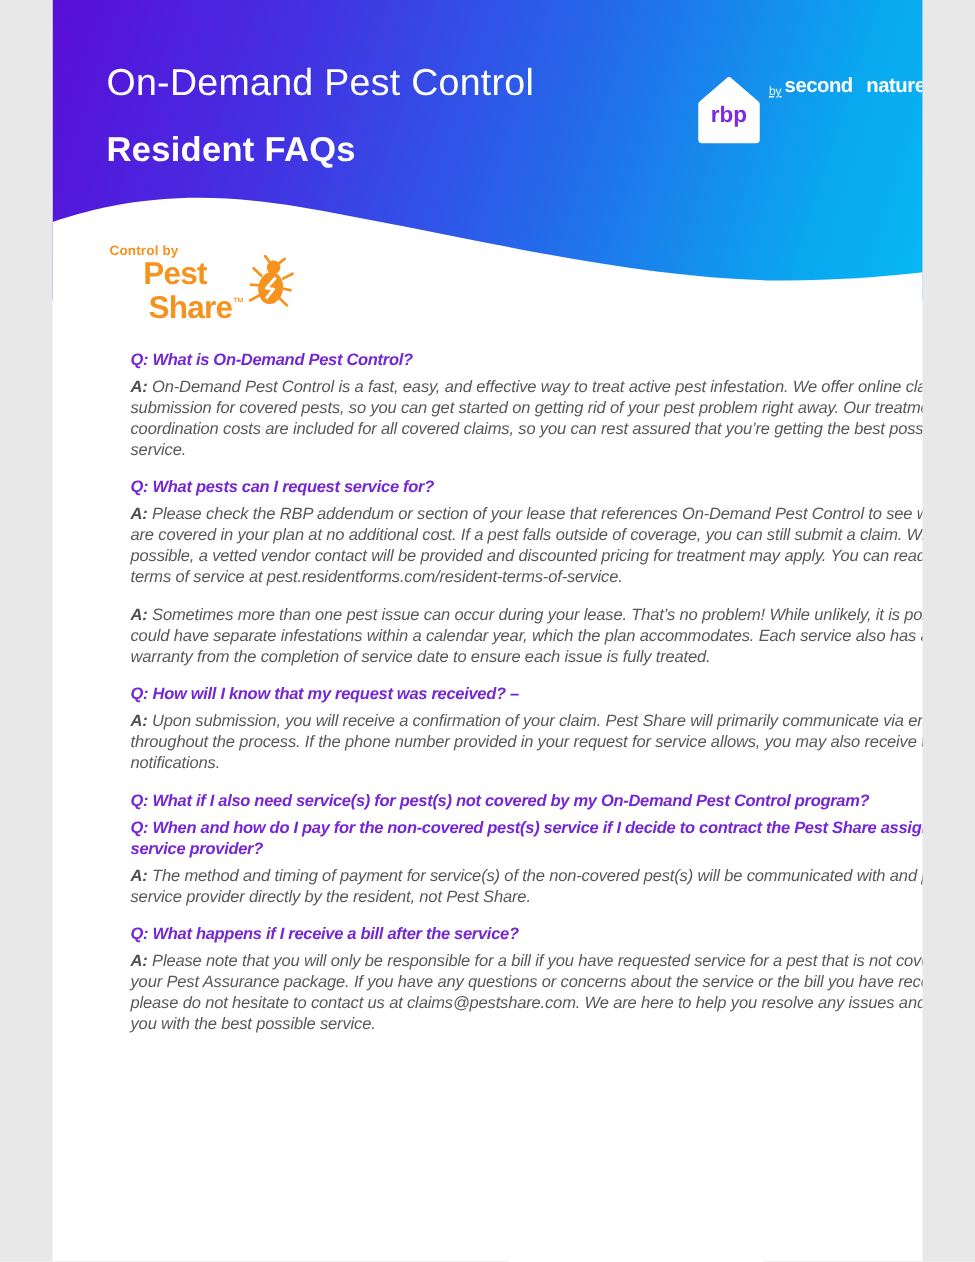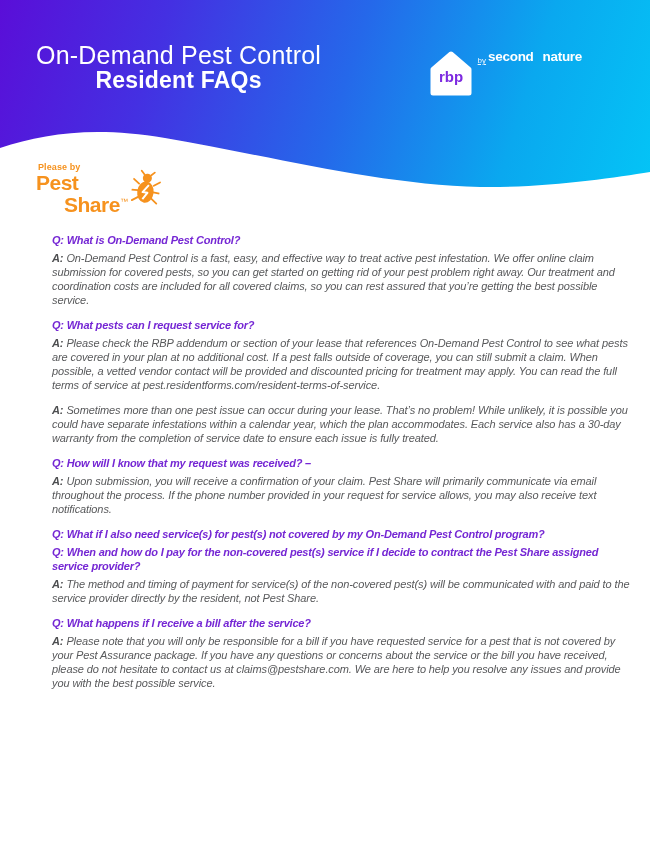--- a/index.html
+++ b/index.html
@@ -1,20 +1,20 @@
 <!DOCTYPE html>
 <html><head>
 <meta charset="utf-8">
 <style>
   * { box-sizing: border-box; }
   html, body { margin: 0; padding: 0; background: #e8e8e8; }
   body { font-family: "Liberation Sans", sans-serif; }
   .page {
     position: relative;
-    width: 650px;
+    width: 580px;
     height: 841px;
     margin: 0 auto;
     background: #ffffff;
     overflow: hidden;
   }
 
   
   .hero {
     position: relative;
     width: 650px;
@@ -28,26 +28,25 @@
     color: #ffffff;
   }
   .hero-titles h1 {
     margin: 0;
     font-size: 25px;
     font-weight: 400;
     letter-spacing: 0.2px;
     line-height: 1.05;
   }
   .hero-titles h2 {
-    margin: 0 0 0 0;
+    margin: 19px 0 0 0;
     font-size: 23px;
     font-weight: 700;
     letter-spacing: 0.2px;
     line-height: 1.05;
-    text-align: center;
   }
   .brand {
     position: absolute;
     right: 68px;
     top: 47px;
     display: flex;
     align-items: flex-start;
     gap: 0;
   }
   .rbp-badge { width: 54px; height: 54px; }
@@ -79,21 +78,21 @@
     left: 36px;
     top: 162px;
     color: #f6921e;
   }
   .powered-by {
     font-size: 9px;
     font-weight: 700;
     margin: 0 0 1px 2px;
     letter-spacing: 0.1px;
   }
-  .ps-row { display: flex; align-items: flex-start; }
+  .ps-row { display: flex; align-items: flex-start; text-align: center; }
   .ps-words {
     font-weight: 700;
     font-size: 21px;
     line-height: 19px;
     letter-spacing: -0.5px;
   }
   .ps-share { margin-left: 28px; }
   .ps-share sup { font-size: 8px; font-weight: 400; vertical-align: super; }
   .bug {
     width: 28px;
@@ -156,21 +155,21 @@
         </span>
       </div>
     </div>
 
     <svg class="wave" viewBox="0 0 650 76" preserveAspectRatio="none" aria-hidden="true">
       <path d="M0 23 C45 8 95 1 165 13 C270 31 380 60 480 62 C545 63 612 53 650 47 L650 76 L0 76 Z" fill="#ffffff"></path>
     </svg>
   </header>
 
   <div class="powered">
-    <div class="powered-by">Please by</div>
+    <div class="powered-by">Control by</div>
     <div class="ps-row">
       <div class="ps-words">
         <div class="ps-pest">Pest</div>
         <div class="ps-share"><span>Share</span><sup>™</sup></div>
       </div>
       <svg class="bug" viewBox="0 0 34 42" aria-hidden="true">
         <g stroke="#f6921e" stroke-width="2.2" fill="none" stroke-linecap="round">
           <path d="M13 5 L9 1"></path>
             <path d="M21 5 L25 1"></path>
           <path d="M8 17 L1 12"></path>

